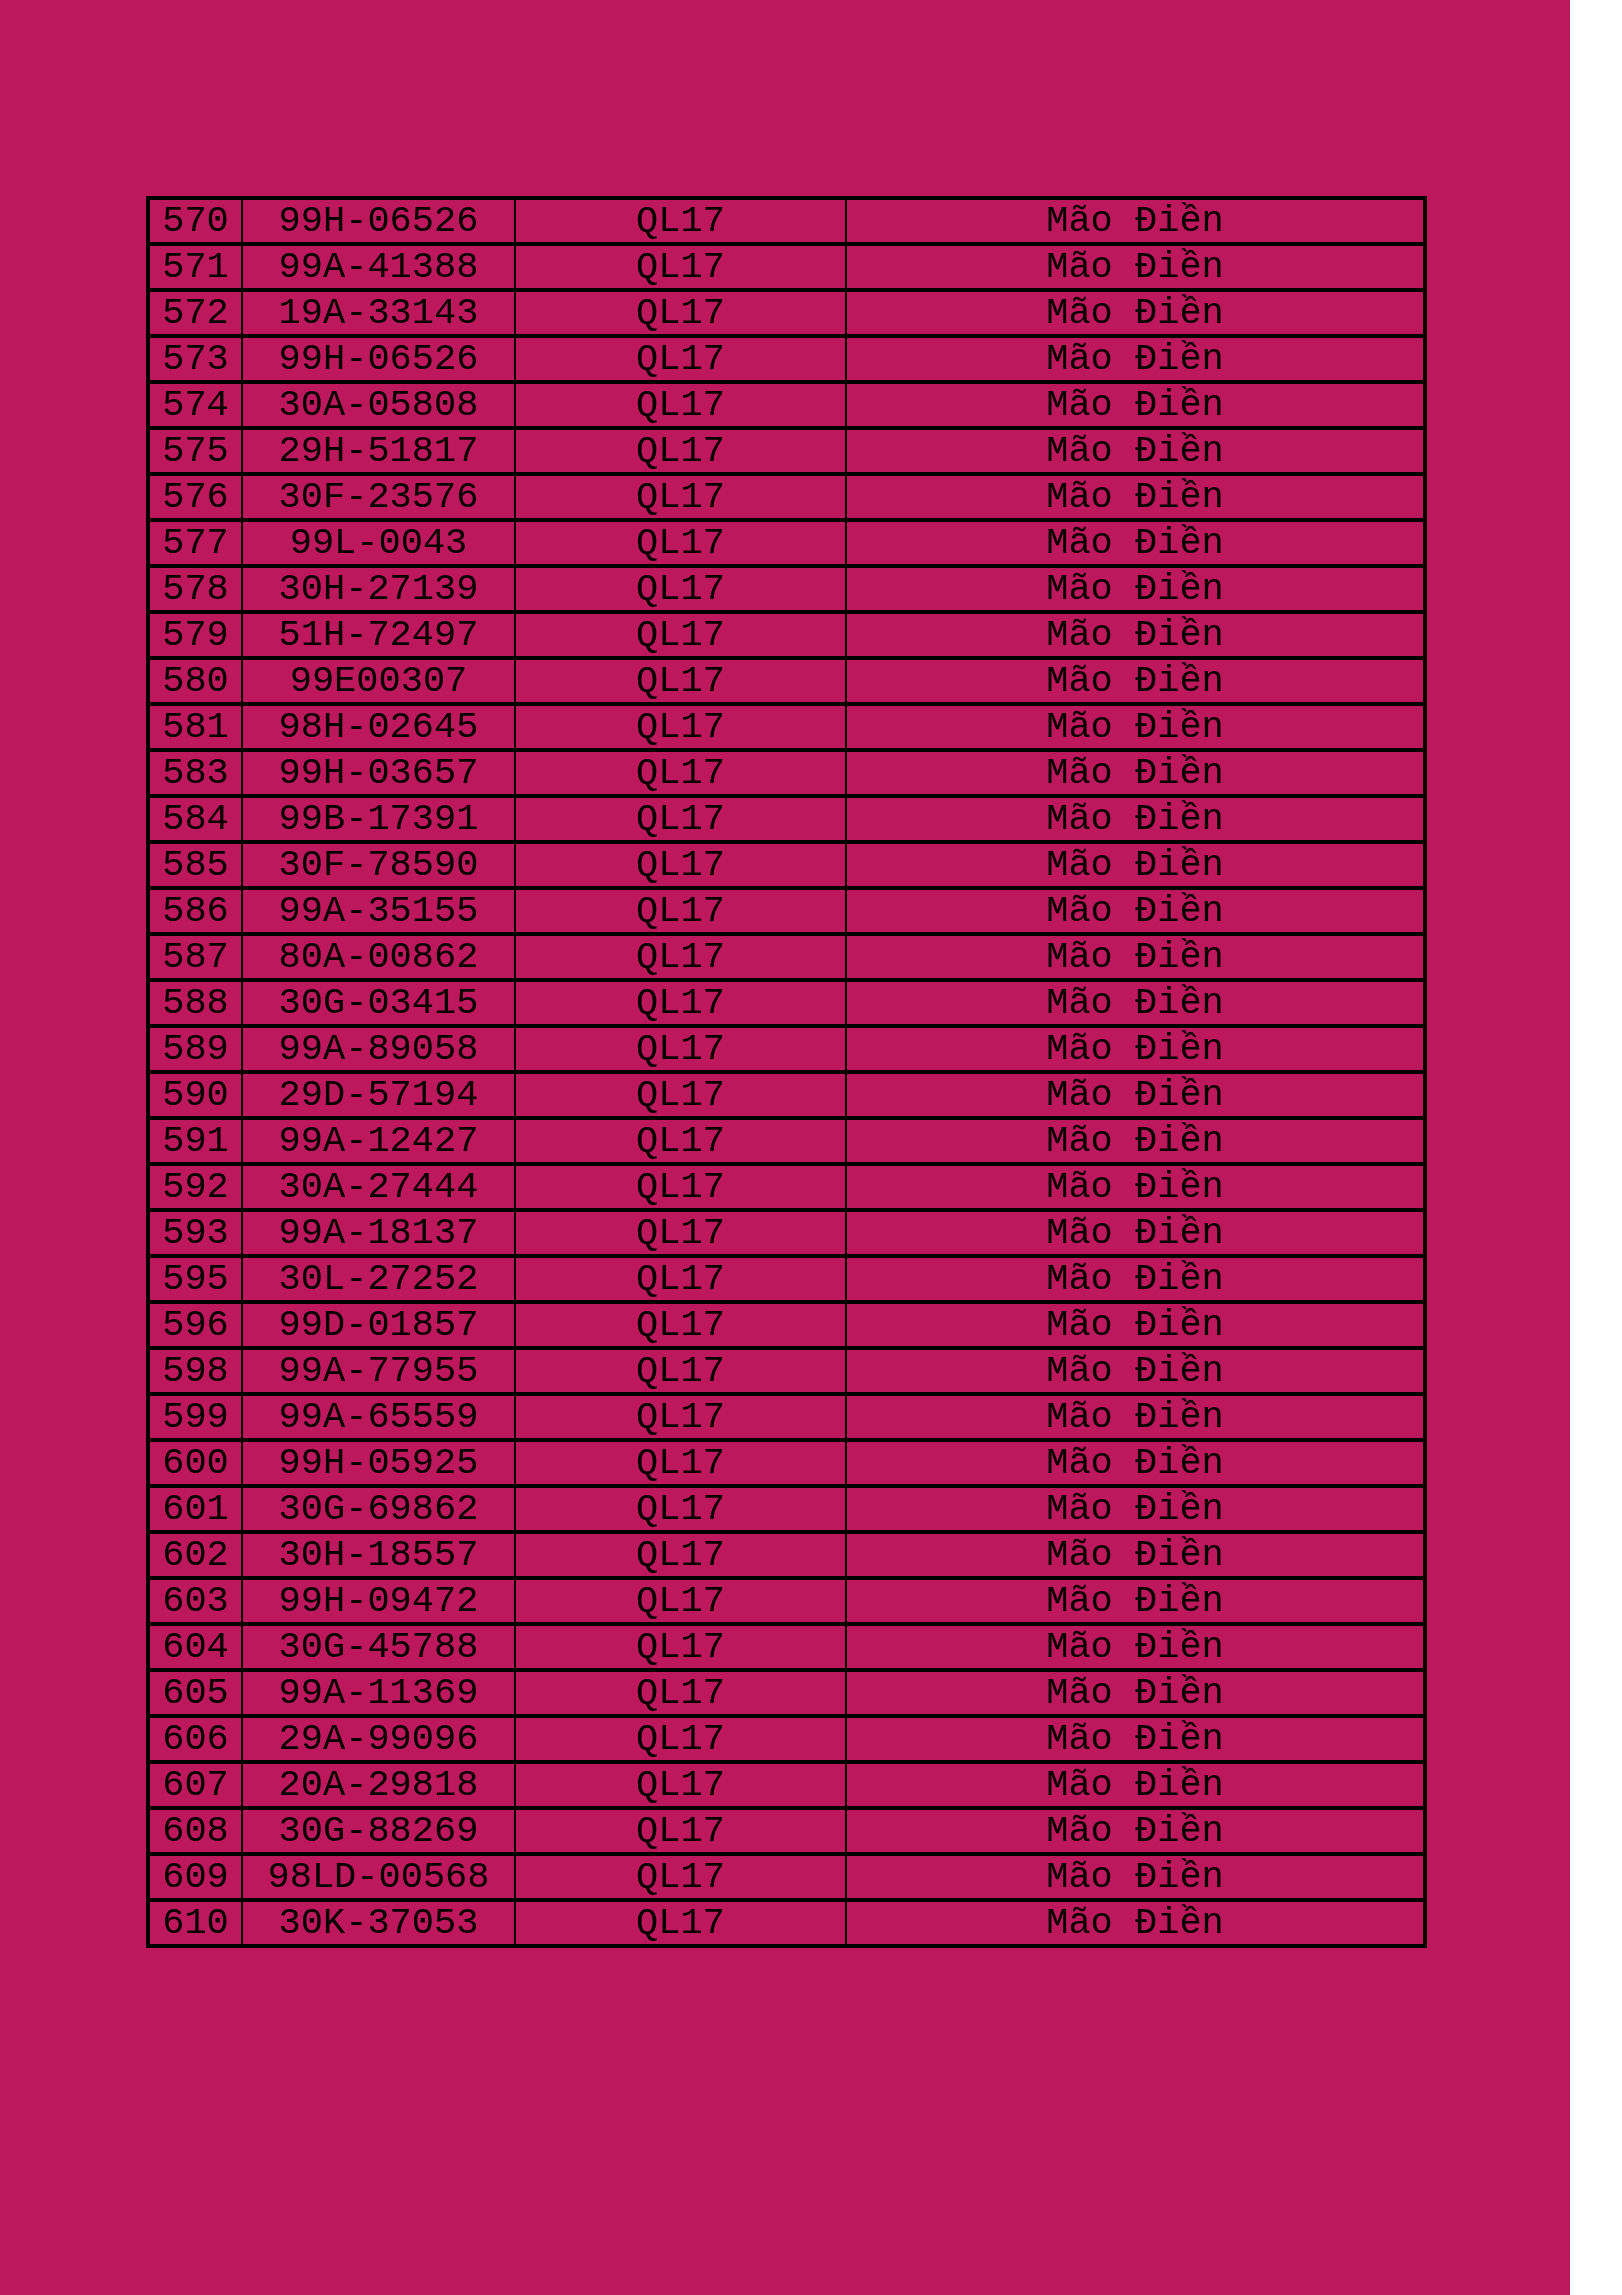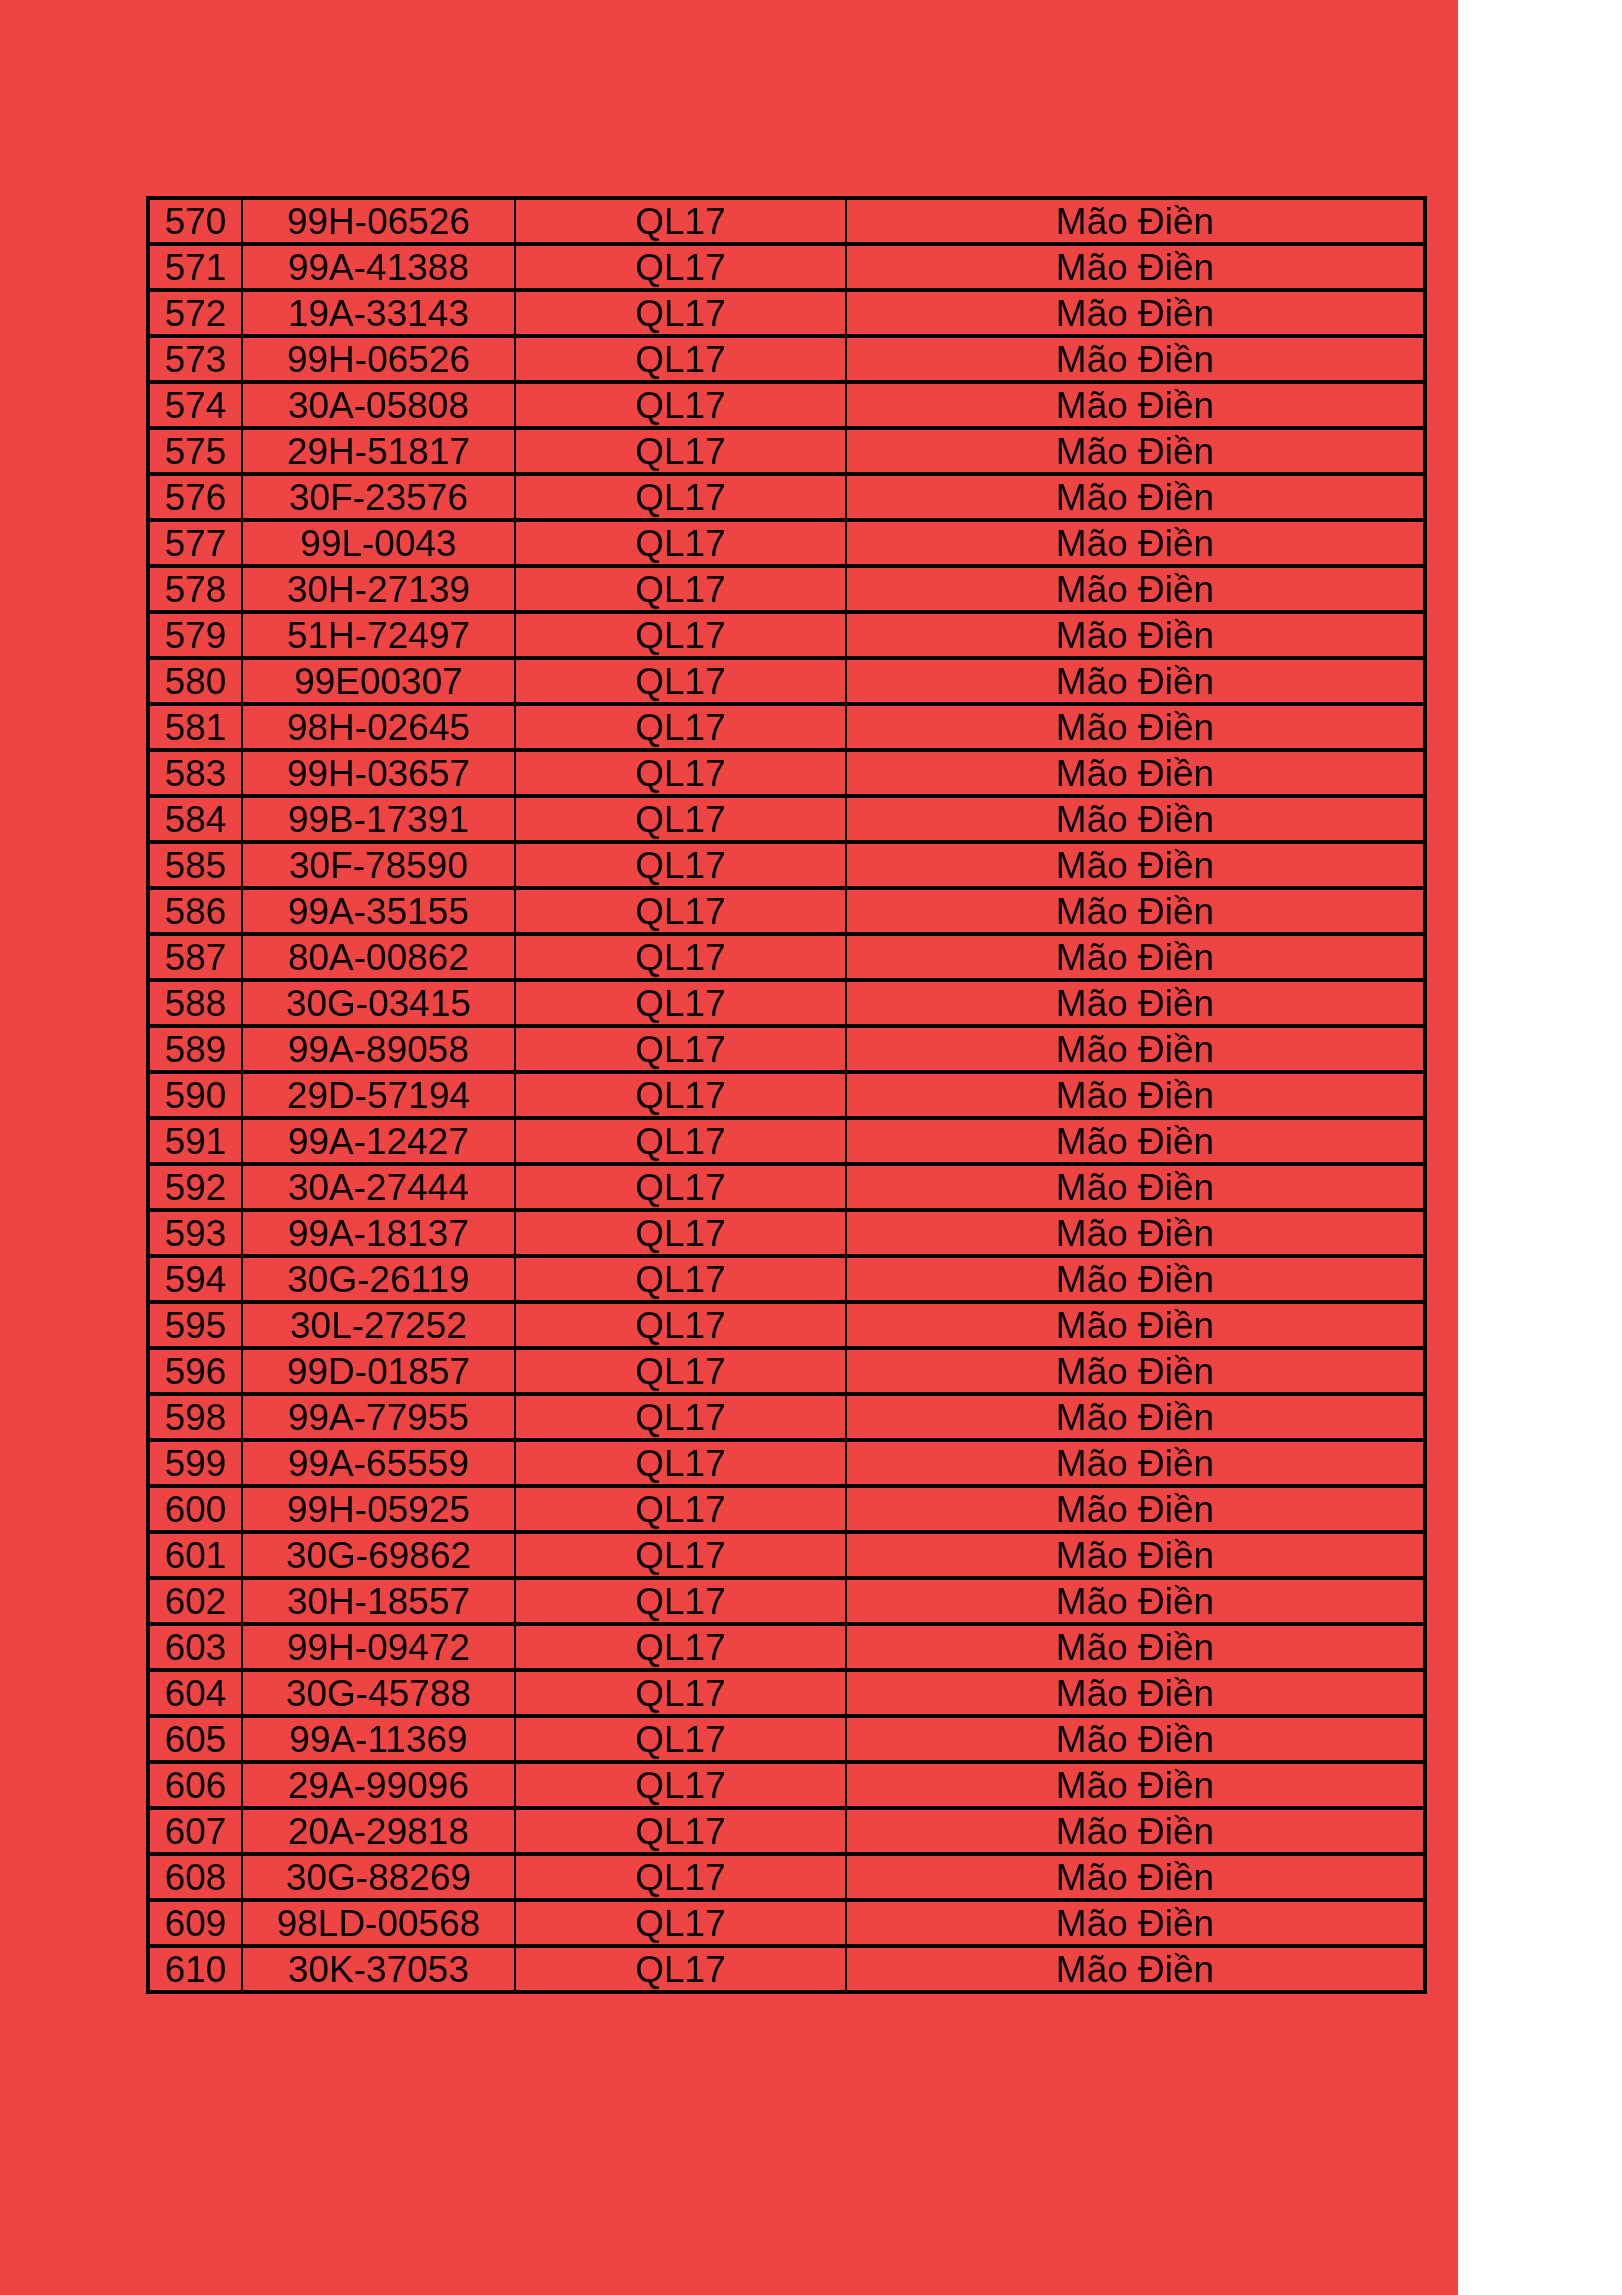--- a/index.html
+++ b/index.html
@@ -2,24 +2,24 @@
 <html style="font-size:13px"><head>
 <meta charset="utf-8">
 <style>
   html, body {
     margin: 0;
     padding: 0;
     background: #ffffff;
   }
   .page {
     position: relative;
-    width: 1458px;
+    width: 1570px;
     height: 2295px;
-    background: #ef4444;
-    font-family: Liberation Sans, sans-serif;
+    background: #be185d;
+    font-family: Liberation Mono, monospace;
     color: #000000;
     overflow: hidden;
   }
   table.doc-table {
     position: absolute;
     left: 146px;
     top: 196px;
     width: 1277px;
     border-collapse: collapse;
     table-layout: fixed;
@@ -189,26 +189,20 @@
           <td>QL17</td>
           <td>Mão Điền</td>
         </tr>
         <tr>
           <td>593</td>
           <td>99A-18137</td>
           <td>QL17</td>
           <td>Mão Điền</td>
         </tr>
         <tr>
-          <td>594</td>
-          <td>30G-26119</td>
-          <td>QL17</td>
-          <td>Mão Điền</td>
-        </tr>
-        <tr>
           <td>595</td>
           <td>30L-27252</td>
           <td>QL17</td>
           <td>Mão Điền</td>
         </tr>
         <tr>
           <td>596</td>
           <td>99D-01857</td>
           <td>QL17</td>
           <td>Mão Điền</td>

